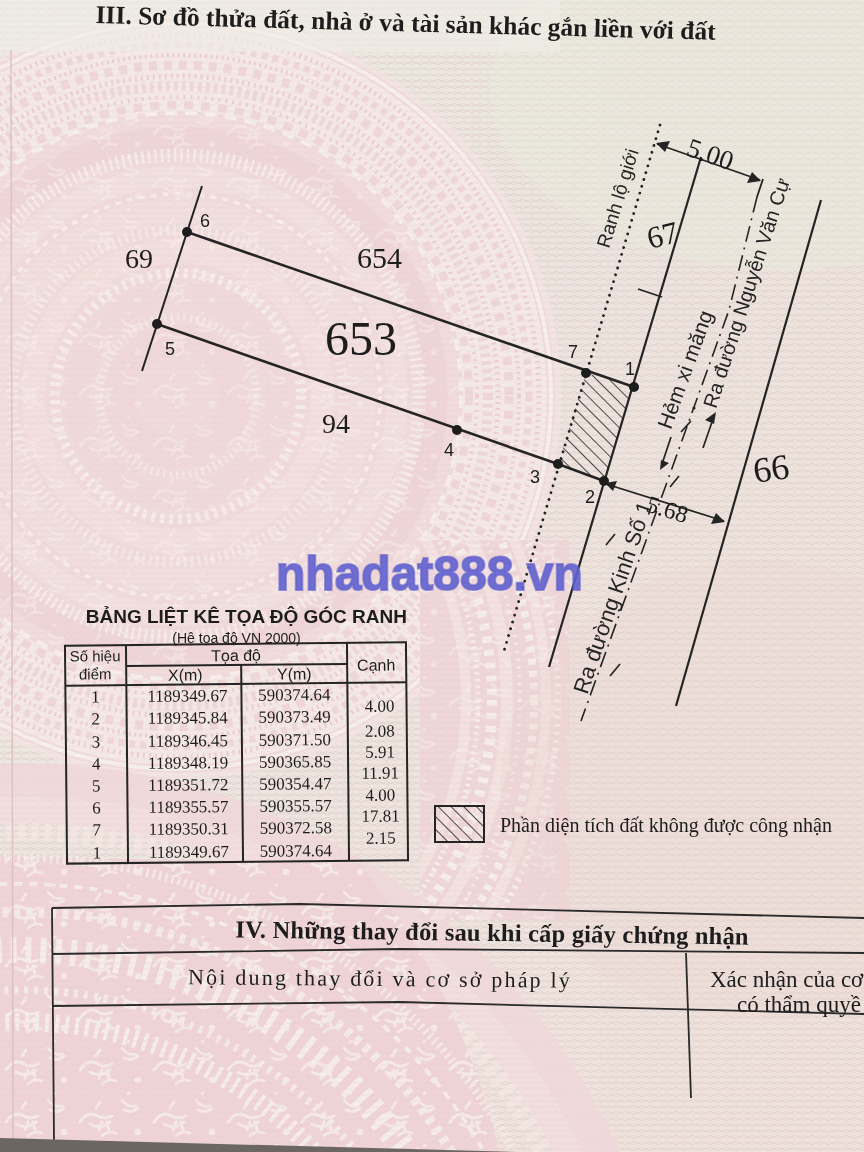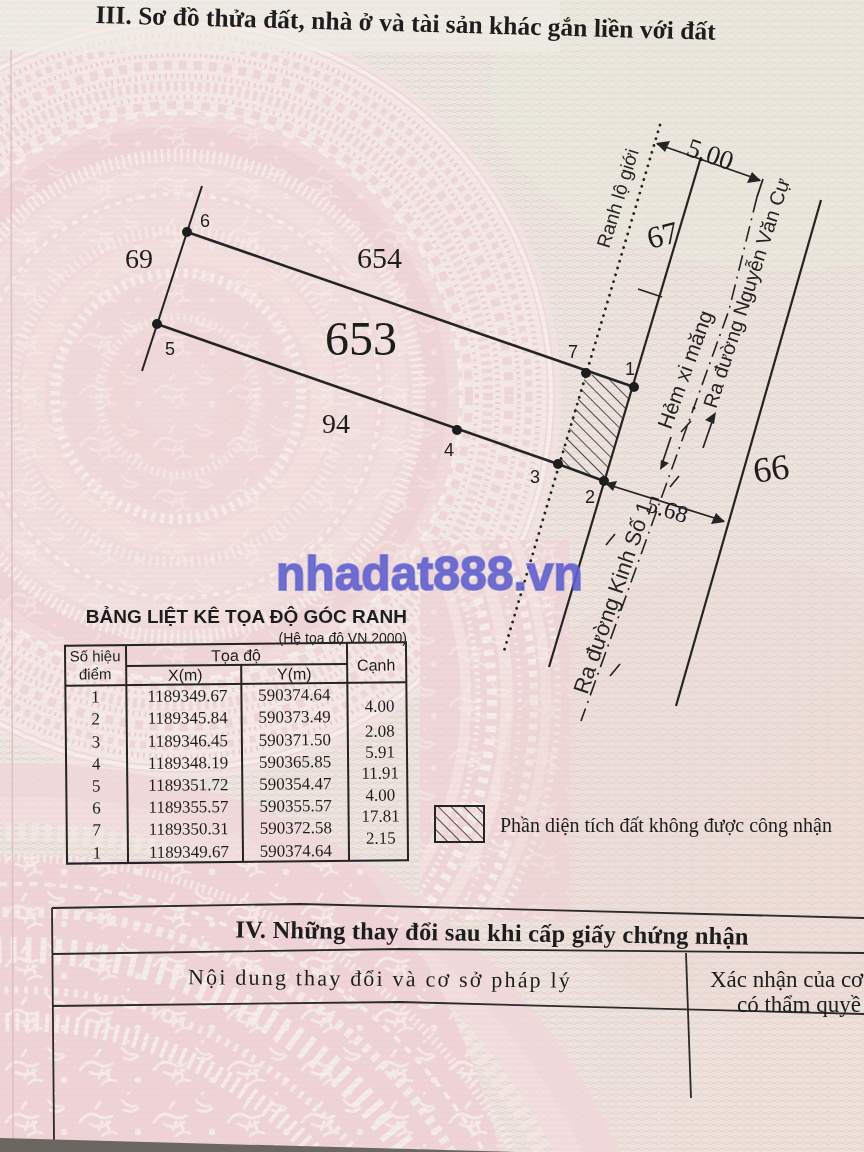--- a/index.html
+++ b/index.html
@@ -236,21 +236,21 @@
     <text x="753" y="295" font-size="20" text-anchor="middle" transform="rotate(-72 753 295)">Ra đường Nguyễn Văn Cự</text>
 
     <text x="620" y="600" font-size="22" text-anchor="middle" transform="rotate(-71 620 600)">Ra đường Kinh Số 1</text>
   </g>
 </svg>
 
 <div class="abs" style="left:276px;top:546px;font-size:48px;font-weight:bold;color:rgba(97,97,206,0.9);letter-spacing:0px;-webkit-text-stroke:2px rgba(97,97,206,0.65);">nhadat888.vn</div>
 
 <div class="abs" style="left:66px;top:606px;width:341px;text-align:right;font-weight:bold;font-size:19px;color:#1d1d1d;">BẢNG LIỆT KÊ TỌA ĐỘ GÓC RANH</div>
 
-<div class="abs" style="left:66px;top:630px;width:341px;text-align:right;font-size:14px;color:#1d1d1d;">(Hệ tọa độ VN 2000)</div>
+<div class="abs" style="left:66px;top:630px;width:341px;text-align:center;font-size:14px;color:#1d1d1d;">(Hệ tọa độ VN 2000)</div>
 
 <svg class="abs" style="left:0;top:0" width="864" height="1152" viewBox="0 0 864 1152">
 
   <g stroke="#242424" stroke-width="2" fill="none" transform="rotate(-0.55 236 753)">
     <rect x="66" y="644" width="341" height="218"></rect>
     <line x1="127" y1="644" x2="127" y2="862"></line>
     <line x1="348" y1="644" x2="348" y2="862"></line>
     <line x1="242" y1="665" x2="242" y2="862"></line>
     <line x1="127" y1="665" x2="348" y2="665"></line>
     <line x1="66" y1="684" x2="407" y2="684"></line>

